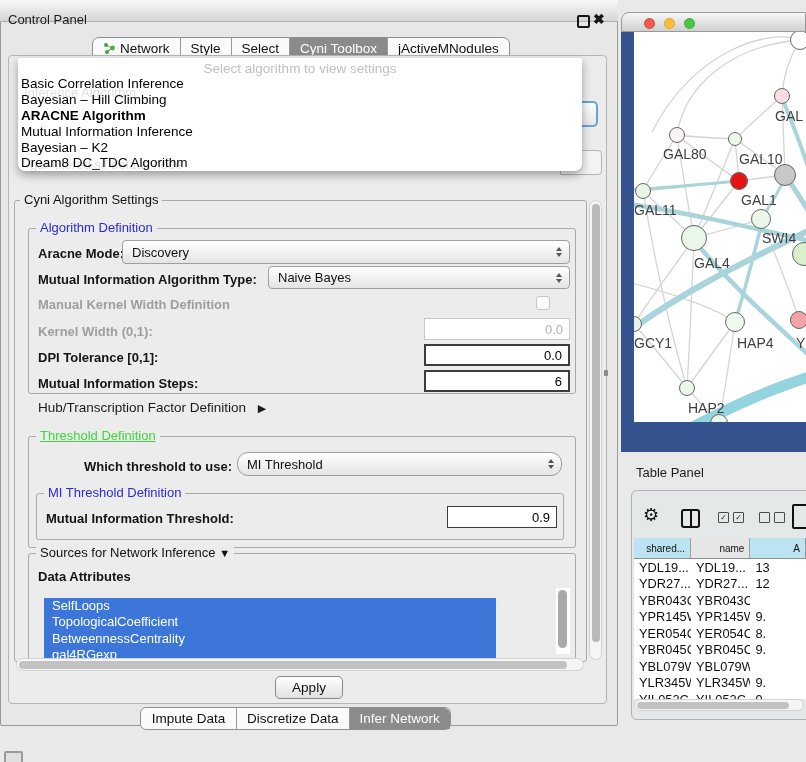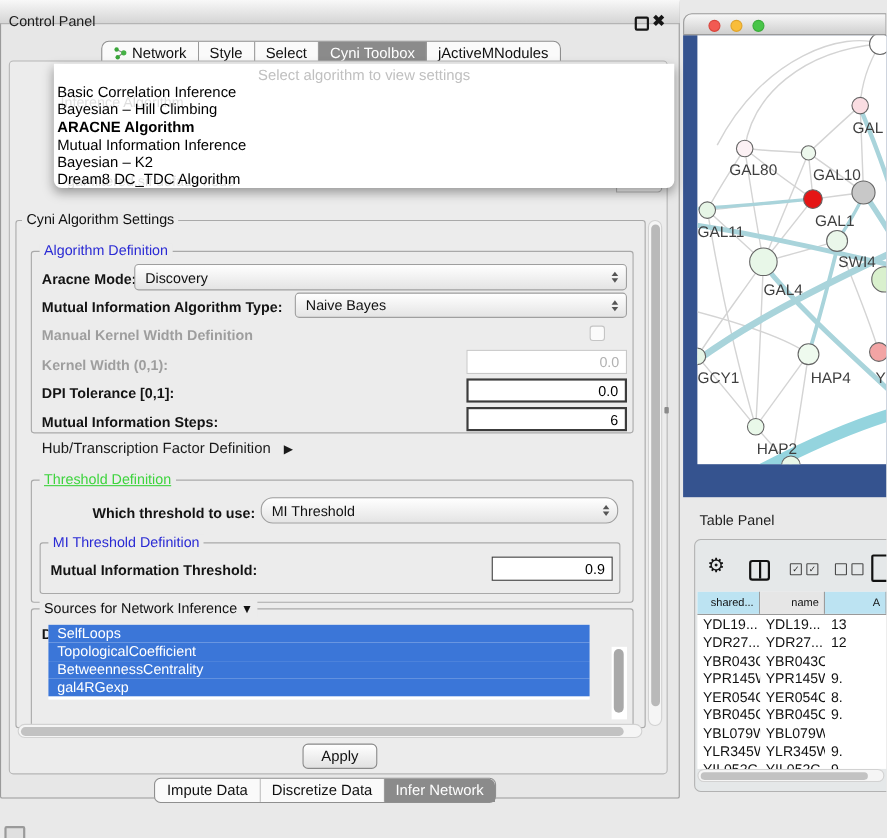--- a/index.html
+++ b/index.html
@@ -17,21 +17,21 @@
   .tabstrip{display:flex;background:#fafafa;border:1px solid #8f8f8f;border-radius:7px 7px 0 0;height:22px;box-sizing:border-box;}
   .tab{display:flex;align-items:center;justify-content:center;font-size:13.5px;color:#111;
        border-right:1px solid #9a9a9a;padding:0 10px;box-sizing:border-box;white-space:nowrap;}
   .tab:last-child{border-right:none;}
   .tab.active{background:#8b8b8b;color:#fff;}
   .tabstrip .tab:first-child{border-radius:6px 0 0 0;}
   .tabstrip .tab:last-child{border-radius:0 6px 0 0;}
   .inner-panel{left:8px;top:55px;width:597px;height:647px;background:#ececec;border:1px solid #b6b6b6;border-radius:4px;}
   
   .popup{left:18px;top:58px;width:564px;height:113px;background:#fff;border-radius:0 0 7px 7px;
-         box-shadow:0 4px 10px rgba(0,0,0,.35);z-index:50;margin-left:31px;}
+         box-shadow:0 4px 10px rgba(0,0,0,.35);z-index:50;}
   .popup-prompt{position:absolute;left:0;top:3px;width:100%;text-align:center;font-size:13.5px;color:#c0c0c0;}
   .dd-item{position:relative;height:15.9px;line-height:15.9px;font-size:13.5px;color:#000;padding-left:3px;z-index:2;}
   .dd-item.bold{font-weight:bold;}
   .ghost{position:absolute;color:rgba(70,70,70,0.18);font-size:13px;z-index:1;white-space:nowrap;}
   .frag-combo{left:560px;top:101px;width:34px;height:22px;border:2px solid #6aa1dd;border-radius:5px;
               background:linear-gradient(#fdfdfd,#e7e7e7);z-index:40;}
   .frag-box{left:560px;top:150px;width:40px;height:23px;border:1px solid #b5b5b5;border-radius:0 4px 4px 0;background:#f3f3f3;z-index:40;}
   
   .groupbox{border:1px solid #a9a9a9;border-radius:3px;}
   .grouptitle{background:#ececec;padding:0 4px;font-size:13px;white-space:nowrap;line-height:14px;}
@@ -193,21 +193,21 @@
 
   <div class="abs lbl" style="left:46px;top:511px;">Mutual Information Threshold:</div>
   <div class="abs field" style="left:447px;top:506px;width:110px;height:22px;border-width:1.5px;">0.9</div>
 
   <div class="abs groupbox" style="left:28px;top:553px;width:546px;height:106px;"></div>
   <div class="abs grouptitle" style="left:36px;top:546px;color:#111;">
     <span>Sources for Network Inference</span>
     <span class="tri">▼</span>
   </div>
   <div class="abs lbl" style="left:38px;top:569px;">Data Attributes</div>
-  <div class="abs attr-list" id="attr-list" style="left:44px;top:568px;width:492px;height:68px;">
+  <div class="abs attr-list" id="attr-list" style="left:44px;top:598px;width:452px;height:68px;">
       <div class="attr-item" style="background: rgb(59, 118, 216);">SelfLoops</div>
       <div class="attr-item" style="background: rgb(59, 118, 216);">TopologicalCoefficient</div>
       <div class="attr-item" style="background: rgb(59, 118, 216);">BetweennessCentrality</div>
       <div class="attr-item" style="background: rgb(59, 118, 216);">gal4RGexp</div>
     </div>
   <div class="abs" style="left:556px;top:588px;width:14px;height:66px;background:#fff;">
     <div class="sb-thumb" style="left:2px;top:2px;width:9px;height:58px;background:#a9a9a9;"></div>
   </div>
 
   <div class="abs sb-track" style="left:16px;top:658px;width:568px;height:13px;">

